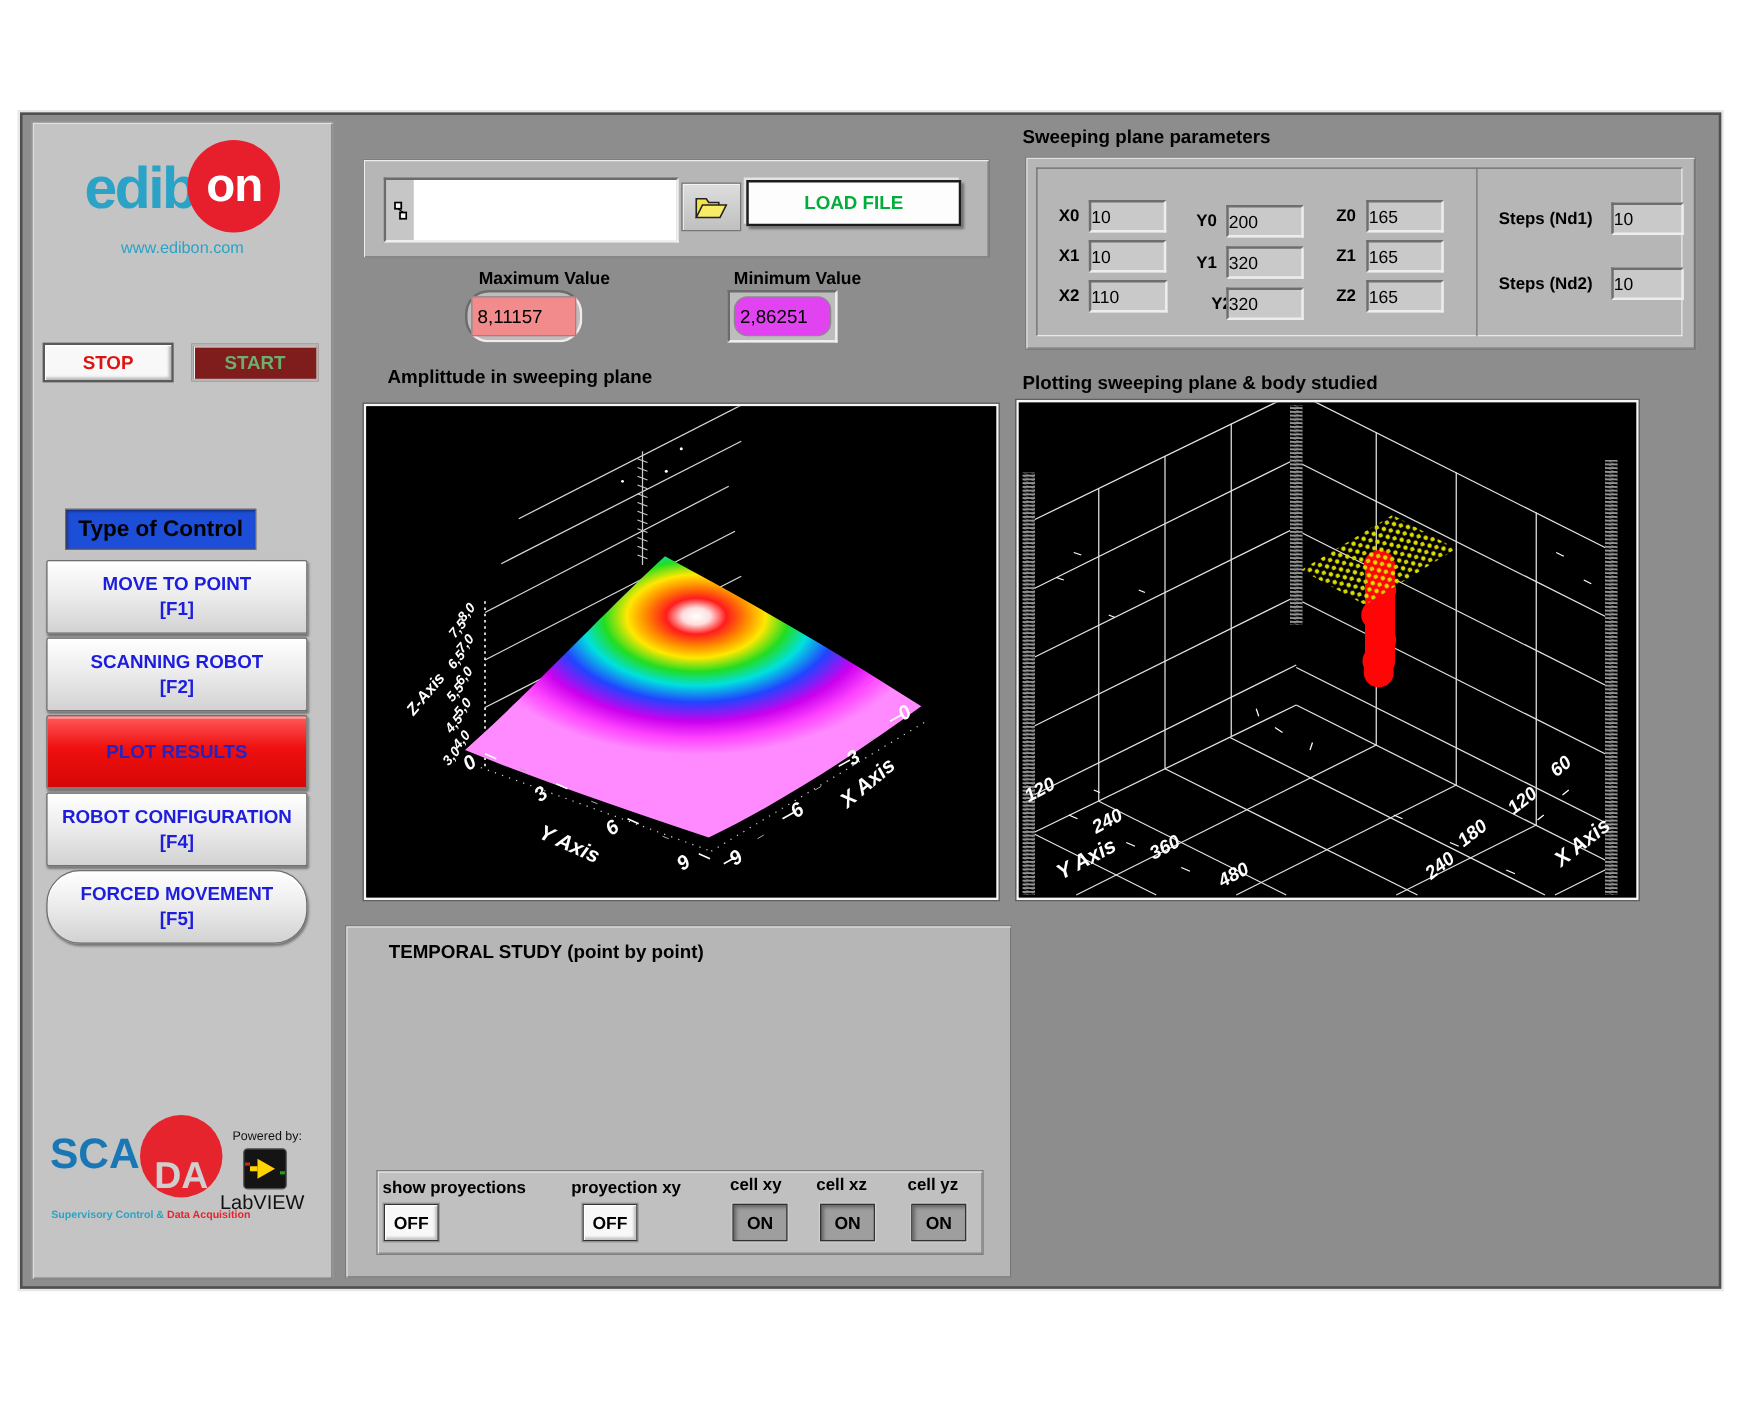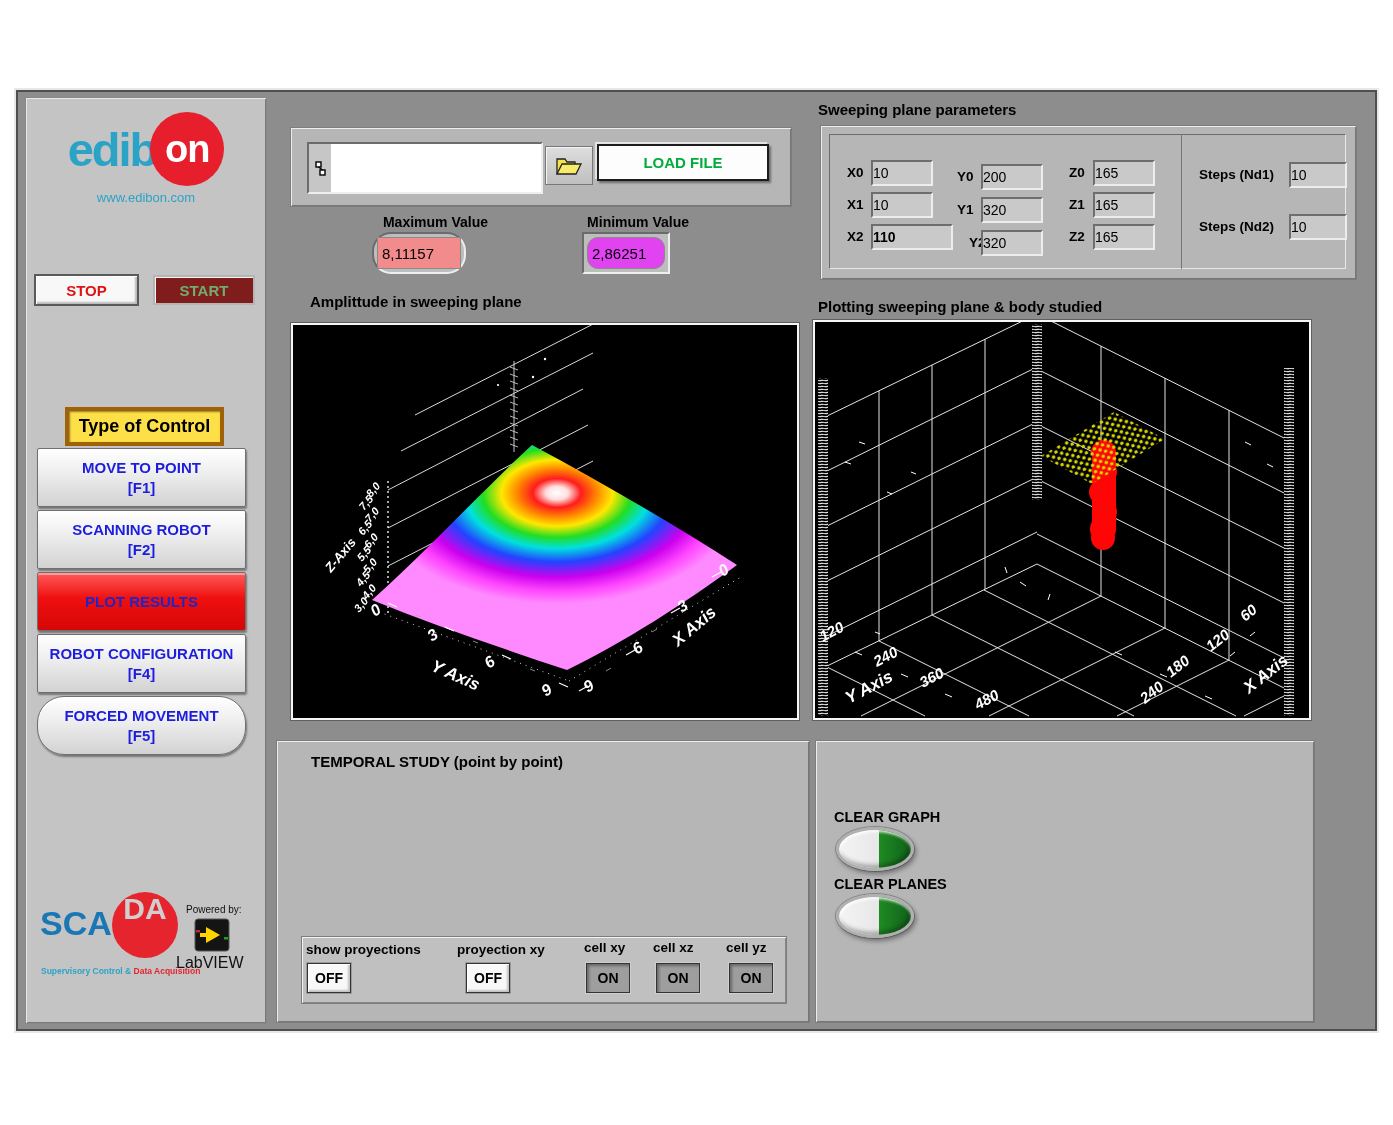--- a/index.html
+++ b/index.html
@@ -19,34 +19,34 @@
   .logo .oncircle{width:74px;height:74px;border-radius:50%;background:#e71e2c;margin-left:-6px;
                   display:flex;align-items:center;justify-content:center;}
   .logo .oncircle span{color:#fff;font-size:38px;font-weight:bold;letter-spacing:-1px;}
   .weblink{left:0;top:92px;width:100%;text-align:center;color:#2ba3c6;font-size:13px;}
   .btn-stop{left:8px;top:176px;width:101px;height:28px;background:#f8f8f8;border:2px solid #5a5a5a;
             box-shadow:inset 1px 1px 0 #fff,inset -2px -2px 2px #b9b9b9;
             color:#e01313;font-weight:bold;font-size:15px;display:flex;align-items:center;justify-content:center;cursor:pointer;}
   .btn-start{left:127px;top:177px;width:98px;height:26px;background:#7f1d1d;border:2px solid #b5b5b5;
              box-shadow:inset 1px 1px 0 #f3f3f3;
              color:#6fae6f;font-weight:bold;font-size:15px;display:flex;align-items:center;justify-content:center;cursor:pointer;}
-  .toc{left:39px;top:309px;width:151px;height:31px;background:#fde047;border:4px solid #a16207;
+  .toc{left:26px;top:309px;width:151px;height:31px;background:#1d4ed8;border:1px solid #a16207;
        box-shadow:inset 1px 1px 2px rgba(0,0,0,.45);display:flex;align-items:center;justify-content:center;
        font-size:18px;font-weight:bold;}
   .ctrlbtn{left:11px;width:207px;height:57px;border:1px solid #6f6f6f;border-radius:2px;
            background:linear-gradient(180deg,#ffffff 0%,#ededed 45%,#d2d2d2 100%);
            box-shadow:inset 0 2px 0 #fff,1px 2px 2px rgba(0,0,0,.4);
            color:#1d1dde;font-weight:bold;font-size:15px;line-height:1.3;
            display:flex;flex-direction:column;align-items:center;justify-content:center;cursor:pointer;}
   .ctrlbtn.active{background:linear-gradient(180deg,#ff5a5a 0%,#ef0f0f 45%,#d60707 100%);
                   box-shadow:inset 0 2px 0 #ff9a9a,1px 2px 2px rgba(0,0,0,.4);color:#2424c4;}
   
   .scada-sca{left:14px;top:806px;font-size:34px;font-weight:bold;color:#1877b4;letter-spacing:0px;z-index:2;}
   .scada-circle{left:86px;top:794px;width:66px;height:66px;border-radius:50%;background:#e6242e;z-index:1;
-                display:flex;align-items:flex-start;justify-content:center;}
+                display:flex;align-items:flex-end;justify-content:center;}
   .scada-circle span{color:#cfcfcf;font-size:30px;font-weight:bold;}
   .scada-tag{left:15px;top:868px;width:160px;font-size:8.5px;font-weight:bold;}
   .scada-tag .b{color:#2ba3c6;} .scada-tag .r{color:#e6242e;}
   .powered{left:160px;top:806px;font-size:10px;color:#111;}
   .lv-icon{left:168px;top:820px;width:36px;height:34px;}
   .lv-text{left:150px;top:856px;font-size:16px;color:#111;}
   
   .loadgroup{left:272px;top:35px;width:500px;height:78px;}
   .pathwrap{left:16px;top:14px;width:232px;height:48px;display:flex;}
   .pathicon{width:22px;height:100%;background:#c6c6c6;display:flex;align-items:center;justify-content:center;}
@@ -175,21 +175,21 @@
   <div class="abs sectitle" style="left:800px;top:9px;">Sweeping plane parameters</div>
   <div class="abs panel sweepbox">
     <div class="abs sweepinner"></div>
     <div class="abs sweepdiv"></div>
 
     <div class="abs plab" style="left:26px;top:39px;">X0</div>
     <div class="abs pfield" style="left:50px;top:34px;width:62px;height:26px;">10</div>
     <div class="abs plab" style="left:26px;top:71px;">X1</div>
     <div class="abs pfield" style="left:50px;top:66px;width:62px;height:26px;">10</div>
     <div class="abs plab" style="left:26px;top:103px;">X2</div>
-    <div class="abs pfield" style="left:50px;top:98px;width:82px;height:26px;font-weight:bold;">110</div>
+    <div class="abs pfield" style="left:50px;top:98px;width:63px;height:26px;">110</div>
 
     <div class="abs plab" style="left:136px;top:43px;">Y0</div>
     <div class="abs pfield" style="left:160px;top:38px;width:62px;height:26px;">200</div>
     <div class="abs plab" style="left:136px;top:76px;">Y1</div>
     <div class="abs pfield" style="left:160px;top:71px;width:62px;height:26px;">320</div>
     <div class="abs plab" style="left:148px;top:109px;">Y2</div>
     <div class="abs pfield" style="left:160px;top:104px;width:62px;height:26px;">320</div>
 
     <div class="abs plab" style="left:248px;top:39px;">Z0</div>
     <div class="abs pfield" style="left:272px;top:34px;width:62px;height:26px;">165</div>
@@ -361,20 +361,14 @@
       <div class="abs togbtn t-off" style="left:164px;top:26px;">OFF</div>
       <div class="abs toglabel" style="left:282px;top:3px;">cell xy</div>
       <div class="abs togbtn t-on" style="left:284px;top:26px;">ON</div>
       <div class="abs toglabel" style="left:351px;top:3px;">cell xz</div>
       <div class="abs togbtn t-on" style="left:354px;top:26px;">ON</div>
       <div class="abs toglabel" style="left:424px;top:3px;">cell yz</div>
       <div class="abs togbtn t-on" style="left:427px;top:26px;">ON</div>
     </div>
   </div>
 
-  <div class="abs panel clearpanel">
-    <div class="abs clearlbl" style="left:18px;top:68px;">CLEAR GRAPH</div>
-    <div class="abs oval" style="left:20px;top:86px;"></div>
-    <div class="abs clearlbl" style="left:18px;top:135px;">CLEAR PLANES</div>
-    <div class="abs oval" style="left:20px;top:153px;"></div>
-  </div>
 
 </div>
 
 </body></html>

